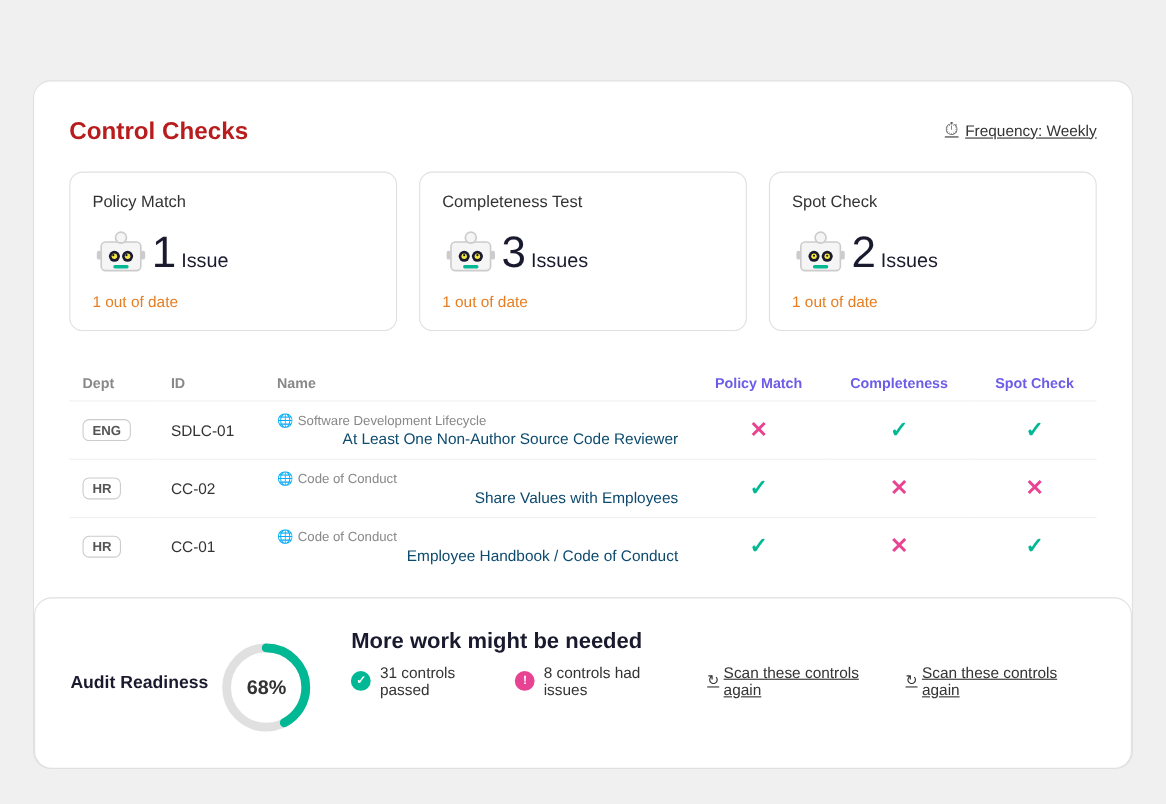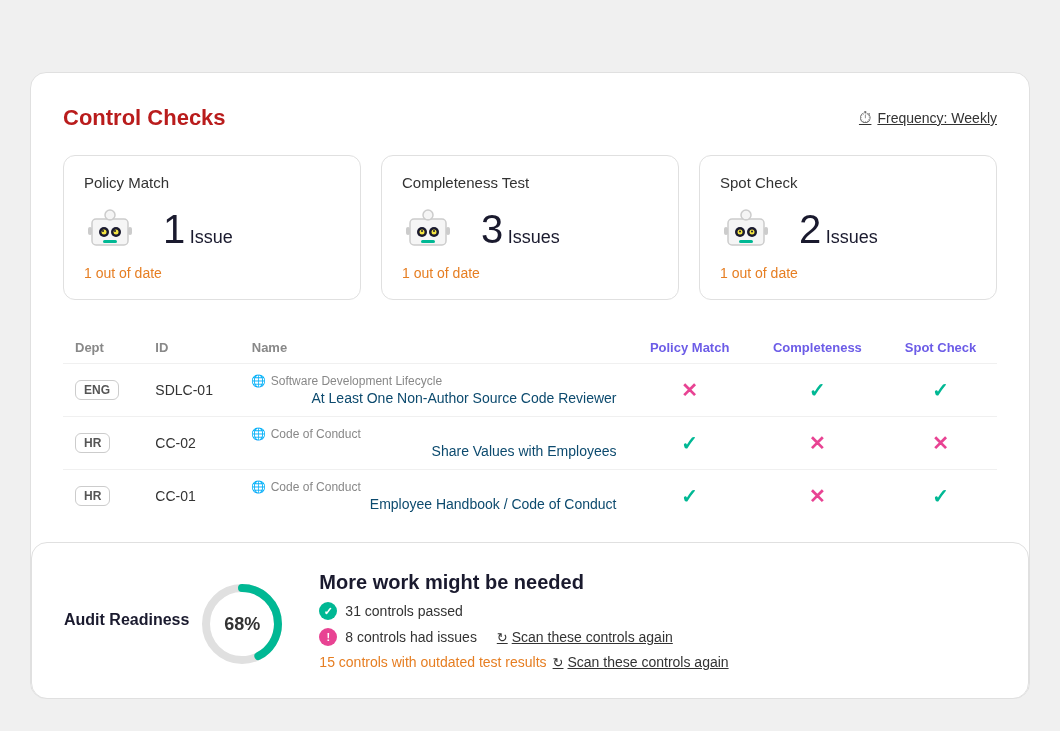--- a/index.html
+++ b/index.html
@@ -64,21 +64,21 @@
     }
     .summary-card-title {
       font-size: 15px;
       font-weight: 500;
       color: #333;
       margin-bottom: 12px;
     }
     .summary-card-body {
       display: flex;
       align-items: center;
-      gap: 27px;
+      gap: 2px;
       margin-bottom: 10px;
     }
     .robot-icon {
       width: 52px;
       height: 52px;
       flex-shrink: 0;
     }
     .issue-number {
       font-size: 40px;
       font-weight: 300;
@@ -211,21 +211,21 @@
       margin-bottom: 8px;
     }
     .audit-desc {
       font-size: 14px;
       color: #555;
       line-height: 1.5;
       margin-bottom: 14px;
     }
     .audit-items {
       display: flex;
-      flex-direction: column;
+      flex-direction: row;
       gap: 8px;
     }
     .audit-item {
       display: flex;
       align-items: center;
       gap: 8px;
       font-size: 14px;
       color: #333;
     }
     .icon-pass-circle {
@@ -474,21 +474,20 @@
           <div class="audit-item">
             <span class="icon-warn-circle"></span>
             <span>8 controls had issues</span>
             &nbsp;
             <span class="scan-link">
               <span class="refresh-icon">↻</span>
               <span>Scan these controls again</span>
             </span>
           </div>
           <div class="orange-row">
-            <span>15 controls with outdated test results</span>
             <span class="orange-link">
               <span class="refresh-icon">↻</span>
               <span>Scan these controls again</span>
             </span>
           </div>
         </div>
       </div>
     </div>
 
   </div>

